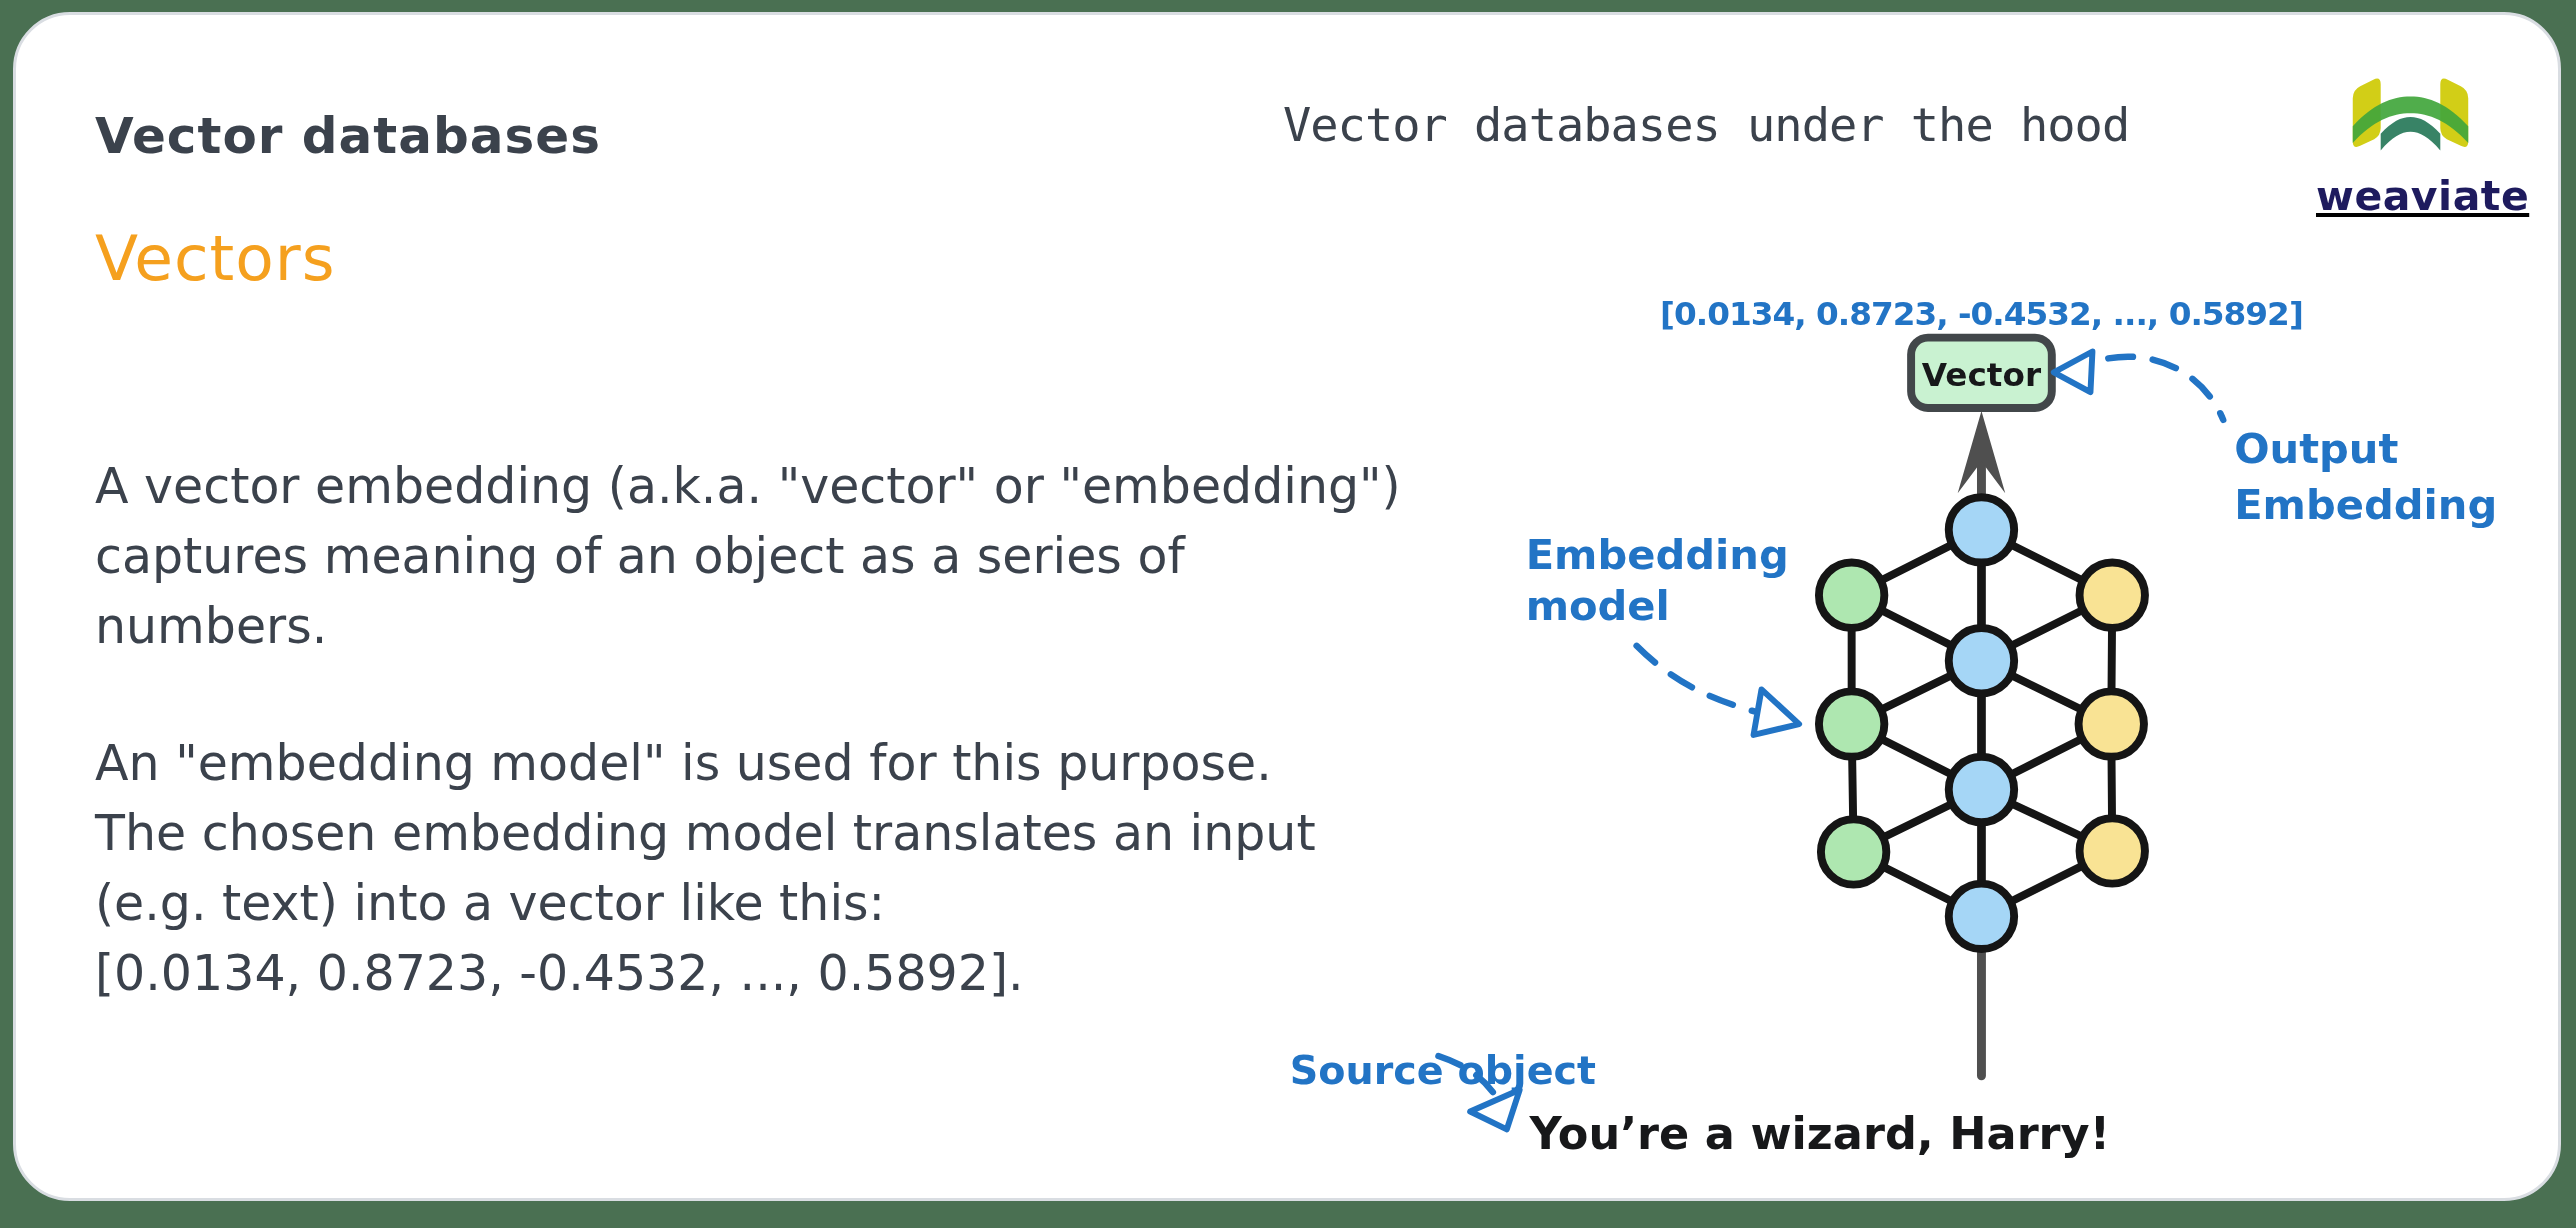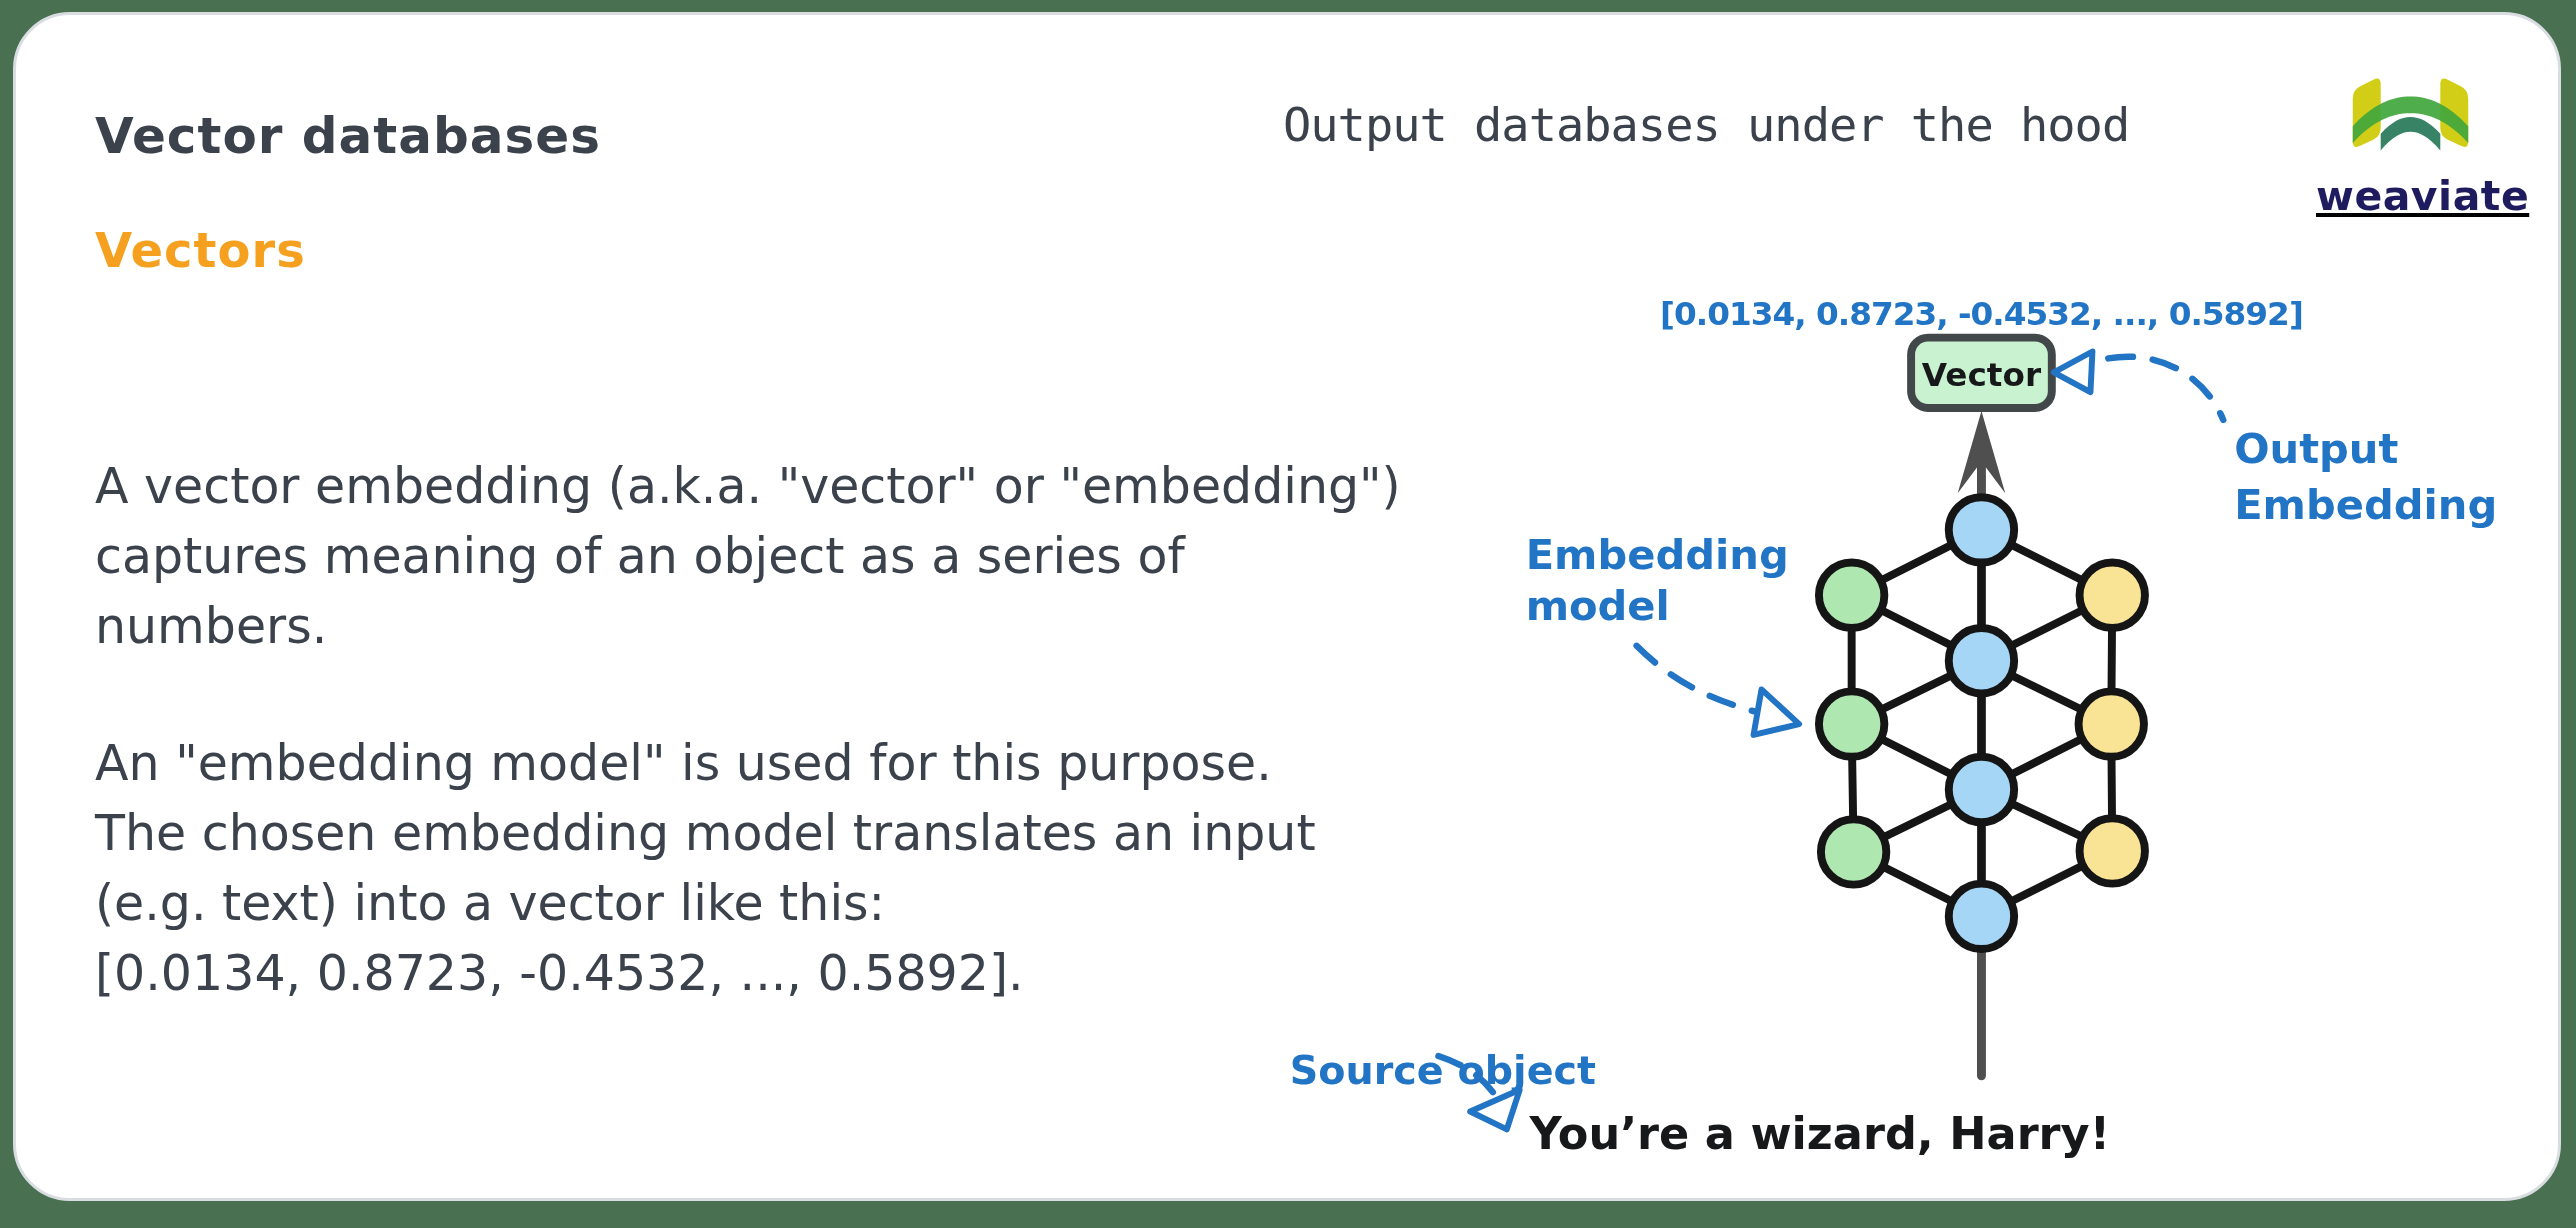--- a/index.html
+++ b/index.html
@@ -1,42 +1,42 @@
 <!DOCTYPE html>
 <html><head>
 <meta charset="utf-8">
 <style>
   html,body{margin:0;padding:0;width:2576px;height:1229px;overflow:hidden;
     background:#4A7052;font-family:"DejaVu Sans",sans-serif;}
   .card{position:absolute;left:13px;top:12px;width:2548px;height:1189px;
     background:#ffffff;border:3px solid #d9dde2;border-radius:57px;box-sizing:border-box;}
   .abs{position:absolute;}
   .title{left:95px;top:107px;font-size:50px;font-weight:700;color:#3B424C;letter-spacing:1px;}
-  .subtitle{left:95px;top:222px;font-size:48px;font-weight:700;color:#F5A01E;letter-spacing:1px;}
+  .subtitle{left:95px;top:222px;font-size:63px;font-weight:400;color:#F5A01E;letter-spacing:1px;}
   .topic{left:1283px;top:97px;font-size:47px;color:#3B424C;
     font-family:"DejaVu Sans Mono",monospace;letter-spacing:-1px;}
   .logo{left:2316px;top:75px;width:188px;text-align:center;text-decoration:underline;}
   .logo-text{font-size:41px;font-weight:700;color:#1E1B5E;letter-spacing:0.5px;margin-top:-2px;}
   .para{left:95px;font-size:49px;line-height:70px;font-weight:500;color:#3B424C;
     white-space:pre-line;letter-spacing:0px;}
   .p1{top:452px;}
   .p2{top:729px;}
   .diagram{left:1268px;top:277px;}
   .hand{font-family:"DejaVu Sans",sans-serif;}
   .blue-label{fill:#2274C5;font-weight:600;}
   .dark-label{fill:#17181A;font-weight:600;}
 </style>
 </head>
 <body>
 
 <div class="card"></div>
 
 <div class="abs title">Vector databases</div>
 <div class="abs subtitle">Vectors</div>
-<div class="abs topic">Output databases under the hood</div>
+<div class="abs topic">Vector databases under the hood</div>
 
 <div class="abs logo">
   <svg width="149" height="95" viewBox="0 0 160 100">
     <path d="M18,24 Q18,15 26,11 L40,4 Q48,0 48,9 L48,56 Q48,64 41,68 L26,75 Q18,79 18,70 Z" fill="#D2CE17"></path>
     <path d="M142,24 Q142,15 134,11 L120,4 Q112,0 112,9 L112,56 Q112,64 119,68 L134,75 Q142,79 142,70 Z" fill="#D2CE17"></path>
     <path d="M18,54 C40,30 60,22 80,22 C100,22 120,30 142,54 L142,72 C120,48 100,40 80,40 C60,40 40,48 18,72 Z" fill="#41A63C" opacity="0.92"></path>
     <path d="M48,62 C60,49 70,44 80,44 C90,44 100,49 112,62 L112,80 C100,66 90,60 80,60 C70,60 60,66 48,80 Z" fill="#2D7C5E" opacity="0.95"></path>
   </svg>
   <div class="logo-text">weaviate</div>
 </div>

